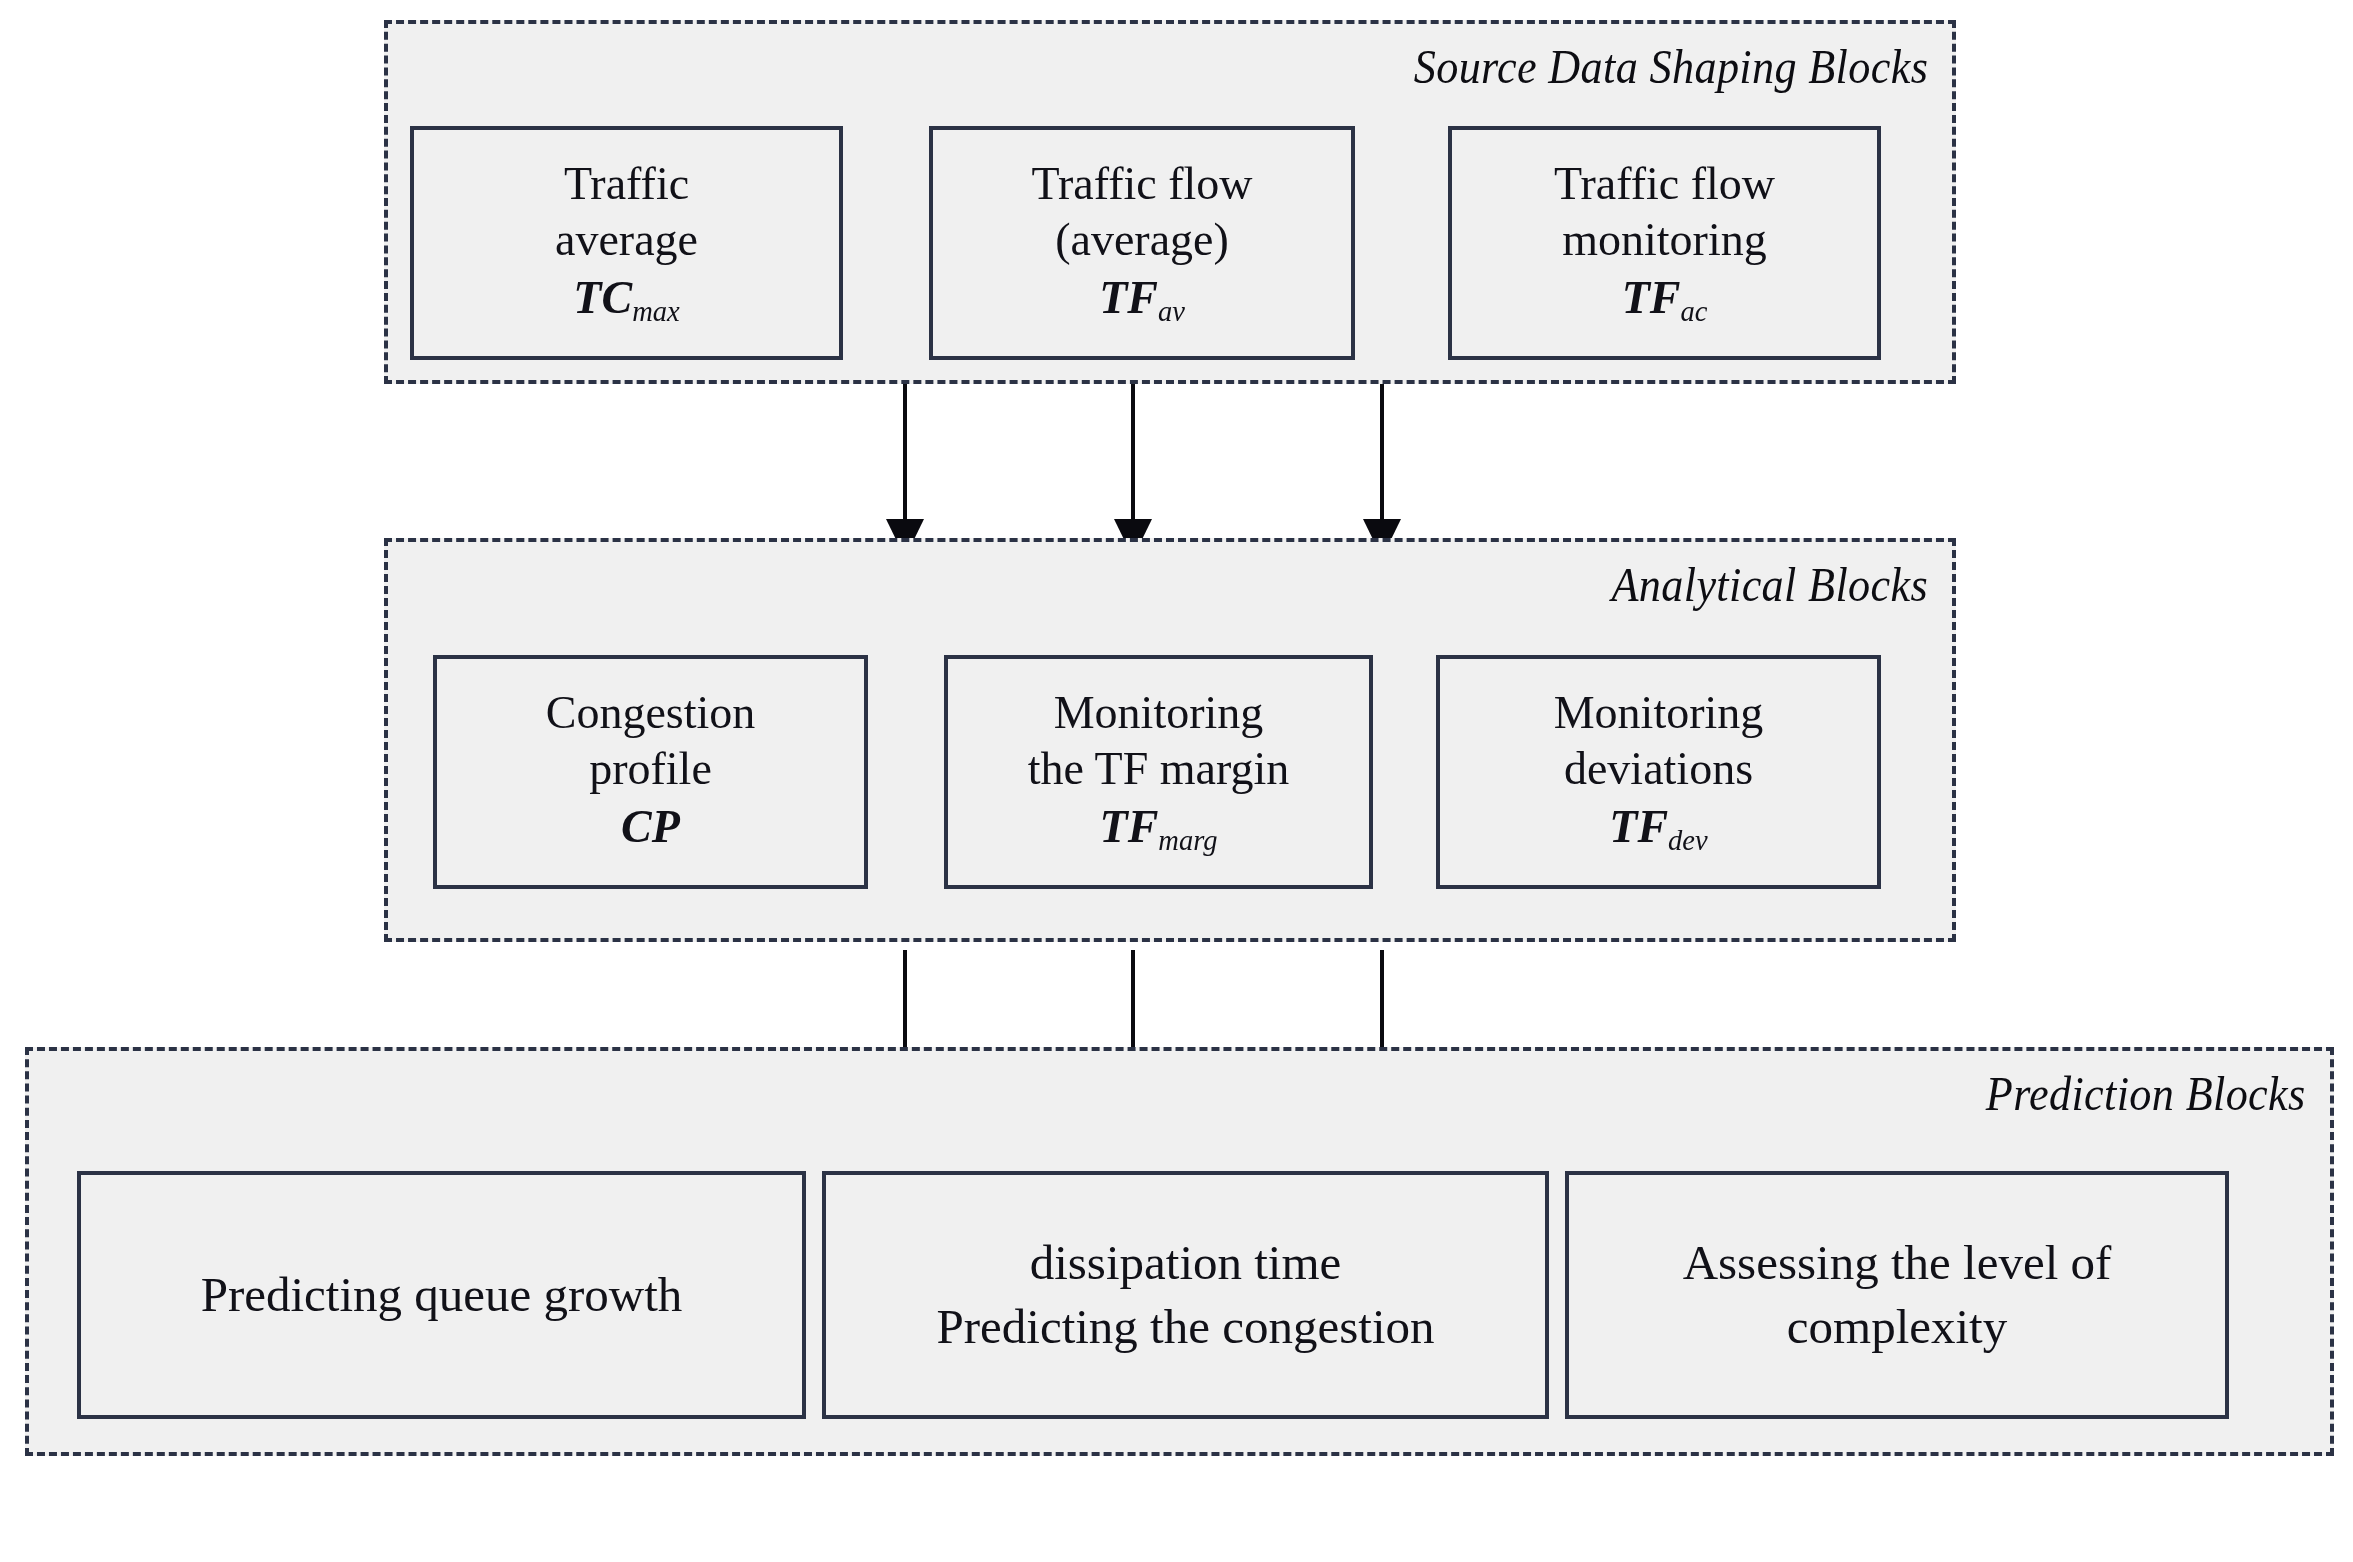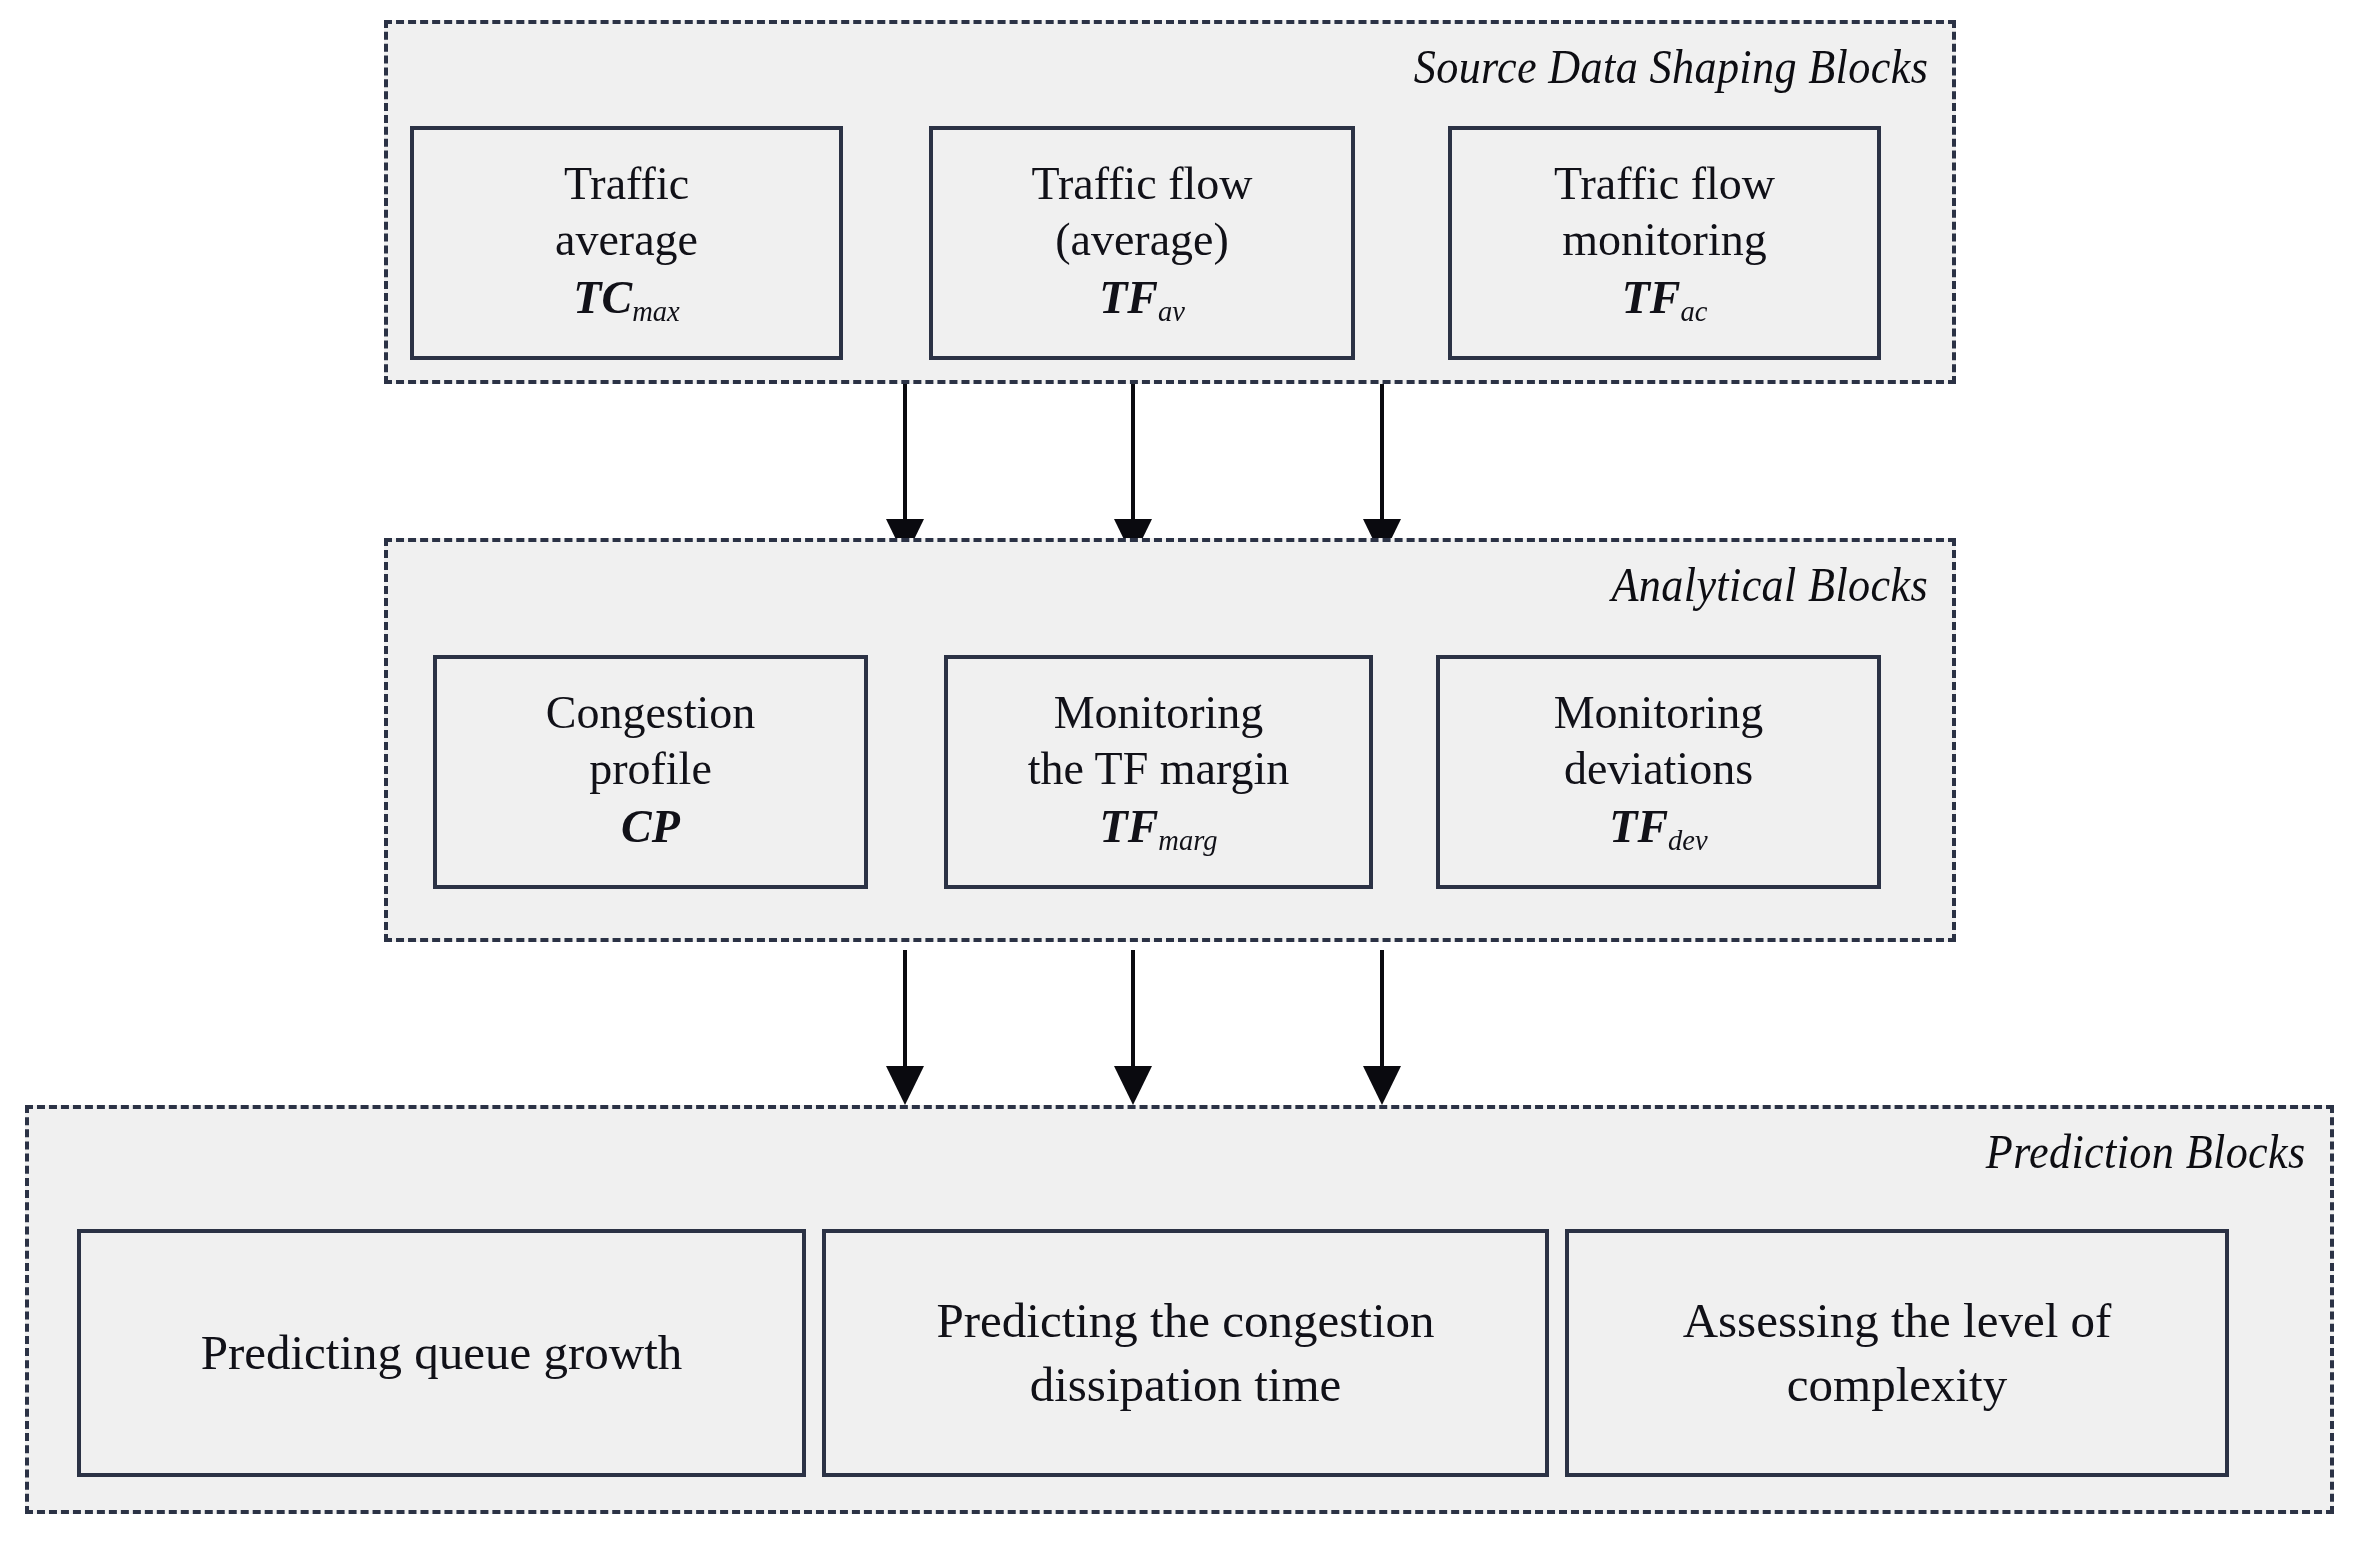--- a/index.html
+++ b/index.html
@@ -170,30 +170,30 @@
   </div>
   <div class="arrow" style="left:1114px; top:950px; width:38px; height:155px;">
     <div class="shaft" style="height:116px;"></div>
     <div class="head" style="top:116px;"></div>
   </div>
   <div class="arrow" style="left:1363px; top:950px; width:38px; height:155px;">
     <div class="shaft" style="height:116px;"></div>
     <div class="head" style="top:116px;"></div>
   </div>
 
-  <div class="group" style="left:25px; top:1105px; width:2309px; height:409px;padding-left:20px;">
+  <div class="group" style="left:25px; top:1047px; width:2309px; height:409px;padding-left:20px;">
     <div class="group-title">Prediction Blocks</div>
 
     <div class="block wide" style="left:48px; top:120px; width:729px; height:248px;">
       <div class="line">Predicting queue growth</div>
     </div>
 
     <div class="block wide" style="left:793px; top:120px; width:727px; height:248px;">
+      <div class="line">dissipation time</div>
       <div class="line">Predicting the congestion</div>
-      <div class="line">dissipation time</div>
     </div>
 
     <div class="block wide" style="left:1536px; top:120px; width:664px; height:248px;">
       <div class="line">Assessing the level of</div>
       <div class="line">complexity</div>
     </div>
   </div>
 
 </div>
 

